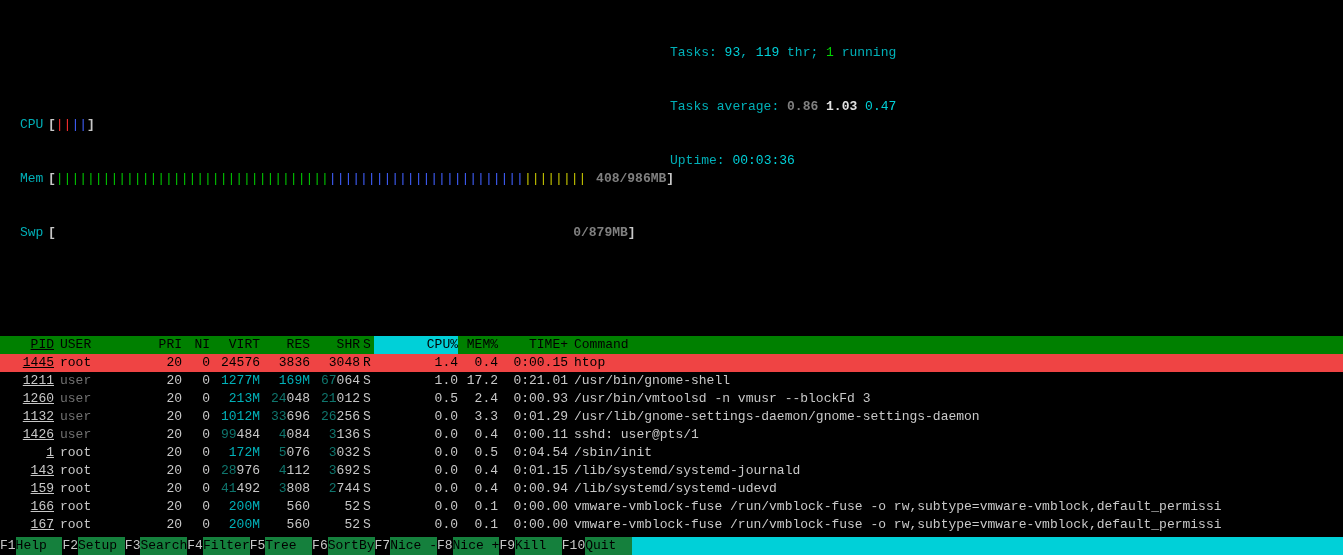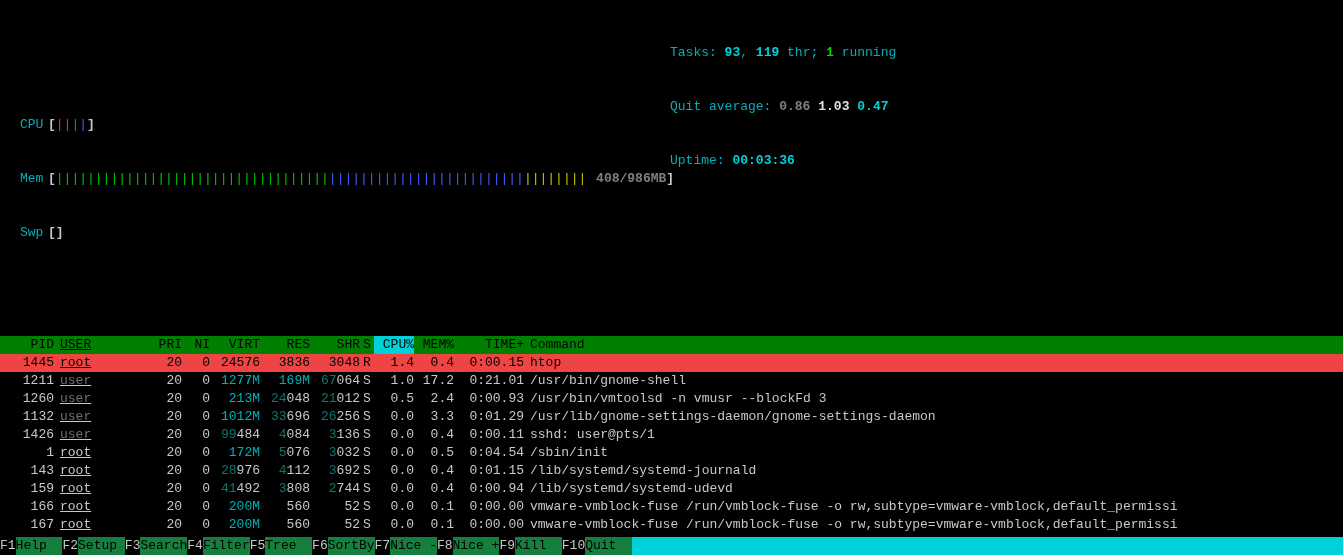--- a/index.html
+++ b/index.html
@@ -20,37 +20,37 @@
   .bracket { color: #c8c8c8; font-weight: bold; }
   .bar { display: inline-block; }
   .bar-red { color: #ff3030; }
   .bar-blue { color: #4060ff; }
   .bar-green { color: #00c800; }
   .bar-yellow { color: #c8c800; }
   .meter-val { color: #808080; font-weight: bold; }
   .info { position: absolute; left: 670px; top: 8px; }
   .info-line { height: 18px; }
   .lbl { color: #00b0b8; }
-  .num-b { color: #00d0d8; font-weight: bold; }
+  .num-b { color: #00d0d8; font-weight: normal; }
   .num-w { color: #e0e0e0; font-weight: bold; margin-top: 16px; }
   .gray { color: #808080; font-weight: bold; }
   .header-row { background: #008000; color: #000; display: flex; height: 18px; }
   .sort-col { background: #00d0d8; }
   .row { display: flex; height: 18px; }
   .row.highlight { background: #ef4444; color: #000; }
   .cell { text-align: right; overflow: hidden; }
-  .c-pid { width: 54px; }
-  .c-user { width: 86px; text-align: left; padding-left: 6px; text-decoration: underline; }
+  .c-pid { width: 54px; text-decoration: underline; }
+  .c-user { width: 86px; text-align: left; padding-left: 6px; }
   .c-pri { width: 36px; }
   .c-ni { width: 28px; }
   .c-virt { width: 50px; }
   .c-res { width: 50px; }
   .c-shr { width: 50px; }
   .c-s { width: 14px; text-align: center; }
-  .c-cpu { width: 40px; }
+  .c-cpu { width: 40px; padding-left: 44px; }
   .c-mem { width: 40px; text-align: right; }
   .c-time { width: 70px; }
   .c-cmd { flex: 1; text-align: left; padding-left: 6px; overflow: hidden; }
   .user-dim { color: #707070; }
   .user-root { color: #c8c8c8; }
   .virt-cyan { color: #00b0b8; }
   .prefix-cyan { color: #0f766e; }
   .footer { background: #00d0d8; color: #000; display: flex; height: 18px; position: absolute; bottom: 0; left: 0; right: 0; width: 1343px; }
   .fkey { background: #000; color: #c8c8c8; padding: 0 0 0 0; }
   .fname { background: #15803d; color: #000; }
@@ -61,27 +61,27 @@
 
 
 <div class="meters">
   <div class="meter-row">
     <span class="meter-label">CPU</span><span class="bracket">[</span><span class="bar bar-red">||</span><span class="bar bar-blue">||</span><span class="bracket">]</span>
   </div>
   <div class="meter-row">
     <span class="meter-label">Mem</span><span class="bracket">[</span><span class="bar bar-green">|||||||||||||||||||||||||||||||||||</span><span class="bar bar-blue">|||||||||||||||||||||||||</span><span class="bar bar-yellow">||||||||</span><span style="display:inline-block;width:80px;text-align:right"><span class="meter-val">408/986MB</span></span><span class="bracket">]</span>
   </div>
   <div class="meter-row">
-    <span class="meter-label">Swp</span><span class="bracket">[</span><span class="bracket">]</span>
+    <span class="meter-label">Swp</span><span class="bracket">[</span><span style="display:inline-block;width:572px;text-align:right"><span class="meter-val">0/879MB</span></span><span class="bracket">]</span>
   </div>
 </div>
 
 <div class="info">
   <div class="info-line"><span class="lbl">Tasks: </span><span class="num-b">93</span><span class="lbl">, </span><span class="num-b">119</span><span class="lbl"> thr; </span><span class="num-b" style="color:#00d800">1</span><span class="lbl"> running</span></div>
-  <div class="info-line"><span class="lbl">Quit average: </span><span class="gray">0.86</span> <span class="num-w">1.03</span> <span class="num-b">0.47</span></div>
+  <div class="info-line"><span class="lbl">Tasks average: </span><span class="gray">0.86</span> <span class="num-w">1.03</span> <span class="num-b">0.47</span></div>
   <div class="info-line"><span class="lbl">Uptime: </span><span class="num-b">00:03:36</span></div>
 </div>
 
 <div id="table"><div class="header-row"><div class="cell c-pid">PID</div><div class="cell c-user">USER</div><div class="cell c-pri">PRI</div><div class="cell c-ni">NI</div><div class="cell c-virt">VIRT</div><div class="cell c-res">RES</div><div class="cell c-shr">SHR</div><div class="cell c-s">S</div><div class="cell c-cpu sort-col">CPU%</div><div class="cell c-mem">MEM%</div><div class="cell c-time">TIME+</div><div class="cell c-cmd">Command</div></div><div class="row highlight"><div class="cell c-pid">1445</div><div class="cell c-user"><span class="">root</span></div><div class="cell c-pri">20</div><div class="cell c-ni">0</div><div class="cell c-virt">24576</div><div class="cell c-res">3836</div><div class="cell c-shr">3048</div><div class="cell c-s">R</div><div class="cell c-cpu">1.4</div><div class="cell c-mem">0.4</div><div class="cell c-time">0:00.15</div><div class="cell c-cmd">htop</div></div><div class="row"><div class="cell c-pid">1211</div><div class="cell c-user"><span class="user-dim">user</span></div><div class="cell c-pri">20</div><div class="cell c-ni">0</div><div class="cell c-virt"><span class="virt-cyan">1277M</span></div><div class="cell c-res"><span class="virt-cyan">169M</span></div><div class="cell c-shr"><span class="prefix-cyan">67</span>064</div><div class="cell c-s">S</div><div class="cell c-cpu">1.0</div><div class="cell c-mem">17.2</div><div class="cell c-time">0:21.01</div><div class="cell c-cmd">/usr/bin/gnome-shell</div></div><div class="row"><div class="cell c-pid">1260</div><div class="cell c-user"><span class="user-dim">user</span></div><div class="cell c-pri">20</div><div class="cell c-ni">0</div><div class="cell c-virt"><span class="virt-cyan">213M</span></div><div class="cell c-res"><span class="prefix-cyan">24</span>048</div><div class="cell c-shr"><span class="prefix-cyan">21</span>012</div><div class="cell c-s">S</div><div class="cell c-cpu">0.5</div><div class="cell c-mem">2.4</div><div class="cell c-time">0:00.93</div><div class="cell c-cmd">/usr/bin/vmtoolsd -n vmusr --blockFd 3</div></div><div class="row"><div class="cell c-pid">1132</div><div class="cell c-user"><span class="user-dim">user</span></div><div class="cell c-pri">20</div><div class="cell c-ni">0</div><div class="cell c-virt"><span class="virt-cyan">1012M</span></div><div class="cell c-res"><span class="prefix-cyan">33</span>696</div><div class="cell c-shr"><span class="prefix-cyan">26</span>256</div><div class="cell c-s">S</div><div class="cell c-cpu">0.0</div><div class="cell c-mem">3.3</div><div class="cell c-time">0:01.29</div><div class="cell c-cmd">/usr/lib/gnome-settings-daemon/gnome-settings-daemon</div></div><div class="row"><div class="cell c-pid">1426</div><div class="cell c-user"><span class="user-dim">user</span></div><div class="cell c-pri">20</div><div class="cell c-ni">0</div><div class="cell c-virt"><span class="prefix-cyan">99</span>484</div><div class="cell c-res"><span class="prefix-cyan">4</span>084</div><div class="cell c-shr"><span class="prefix-cyan">3</span>136</div><div class="cell c-s">S</div><div class="cell c-cpu">0.0</div><div class="cell c-mem">0.4</div><div class="cell c-time">0:00.11</div><div class="cell c-cmd">sshd: user@pts/1</div></div><div class="row"><div class="cell c-pid">1</div><div class="cell c-user"><span class="user-root">root</span></div><div class="cell c-pri">20</div><div class="cell c-ni">0</div><div class="cell c-virt"><span class="virt-cyan">172M</span></div><div class="cell c-res"><span class="prefix-cyan">5</span>076</div><div class="cell c-shr"><span class="prefix-cyan">3</span>032</div><div class="cell c-s">S</div><div class="cell c-cpu">0.0</div><div class="cell c-mem">0.5</div><div class="cell c-time">0:04.54</div><div class="cell c-cmd">/sbin/init</div></div><div class="row"><div class="cell c-pid">143</div><div class="cell c-user"><span class="user-root">root</span></div><div class="cell c-pri">20</div><div class="cell c-ni">0</div><div class="cell c-virt"><span class="prefix-cyan">28</span>976</div><div class="cell c-res"><span class="prefix-cyan">4</span>112</div><div class="cell c-shr"><span class="prefix-cyan">3</span>692</div><div class="cell c-s">S</div><div class="cell c-cpu">0.0</div><div class="cell c-mem">0.4</div><div class="cell c-time">0:01.15</div><div class="cell c-cmd">/lib/systemd/systemd-journald</div></div><div class="row"><div class="cell c-pid">159</div><div class="cell c-user"><span class="user-root">root</span></div><div class="cell c-pri">20</div><div class="cell c-ni">0</div><div class="cell c-virt"><span class="prefix-cyan">41</span>492</div><div class="cell c-res"><span class="prefix-cyan">3</span>808</div><div class="cell c-shr"><span class="prefix-cyan">2</span>744</div><div class="cell c-s">S</div><div class="cell c-cpu">0.0</div><div class="cell c-mem">0.4</div><div class="cell c-time">0:00.94</div><div class="cell c-cmd">/lib/systemd/systemd-udevd</div></div><div class="row"><div class="cell c-pid">166</div><div class="cell c-user"><span class="user-root">root</span></div><div class="cell c-pri">20</div><div class="cell c-ni">0</div><div class="cell c-virt"><span class="virt-cyan">200M</span></div><div class="cell c-res">560</div><div class="cell c-shr">52</div><div class="cell c-s">S</div><div class="cell c-cpu">0.0</div><div class="cell c-mem">0.1</div><div class="cell c-time">0:00.00</div><div class="cell c-cmd">vmware-vmblock-fuse /run/vmblock-fuse -o rw,subtype=vmware-vmblock,default_permissi</div></div><div class="row"><div class="cell c-pid">167</div><div class="cell c-user"><span class="user-root">root</span></div><div class="cell c-pri">20</div><div class="cell c-ni">0</div><div class="cell c-virt"><span class="virt-cyan">200M</span></div><div class="cell c-res">560</div><div class="cell c-shr">52</div><div class="cell c-s">S</div><div class="cell c-cpu">0.0</div><div class="cell c-mem">0.1</div><div class="cell c-time">0:00.00</div><div class="cell c-cmd">vmware-vmblock-fuse /run/vmblock-fuse -o rw,subtype=vmware-vmblock,default_permissi</div></div><div class="row"><div class="cell c-pid">165</div><div class="cell c-user"><span class="user-root">root</span></div><div class="cell c-pri">20</div><div class="cell c-ni">0</div><div class="cell c-virt"><span class="virt-cyan">200M</span></div><div class="cell c-res">560</div><div class="cell c-shr">52</div><div class="cell c-s">S</div><div class="cell c-cpu">0.0</div><div class="cell c-mem">0.1</div><div class="cell c-time">0:00.00</div><div class="cell c-cmd">vmware-vmblock-fuse /run/vmblock-fuse -o rw,subtype=vmware-vmblock,default_permissi</div></div><div class="row"><div class="cell c-pid">403</div><div class="cell c-user"><span class="user-root">root</span></div><div class="cell c-pri">20</div><div class="cell c-ni">0</div><div class="cell c-virt"><span class="prefix-cyan">37</span>080</div><div class="cell c-res"><span class="prefix-cyan">2</span>776</div><div class="cell c-shr"><span class="prefix-cyan">2</span>364</div><div class="cell c-s">S</div><div class="cell c-cpu">0.0</div><div class="cell c-mem">0.3</div><div class="cell c-time">0:00.00</div><div class="cell c-cmd">/sbin/rpcbind -w</div></div></div>
 
 <div class="footer" id="footer"><span class="fkey">F1</span><span class="fname">Help  </span><span class="fkey">F2</span><span class="fname">Setup </span><span class="fkey">F3</span><span class="fname">Search</span><span class="fkey">F4</span><span class="fname">Filter</span><span class="fkey">F5</span><span class="fname">Tree  </span><span class="fkey">F6</span><span class="fname">SortBy</span><span class="fkey">F7</span><span class="fname">Nice -</span><span class="fkey">F8</span><span class="fname">Nice +</span><span class="fkey">F9</span><span class="fname">Kill  </span><span class="fkey">F10</span><span class="fname">Quit  </span></div>
 
 
 
 

